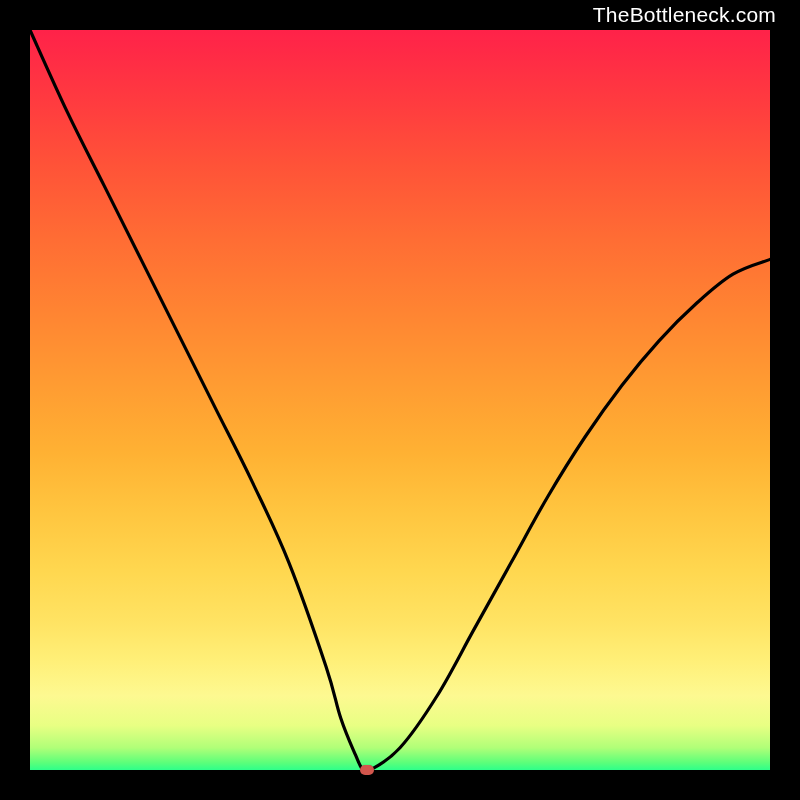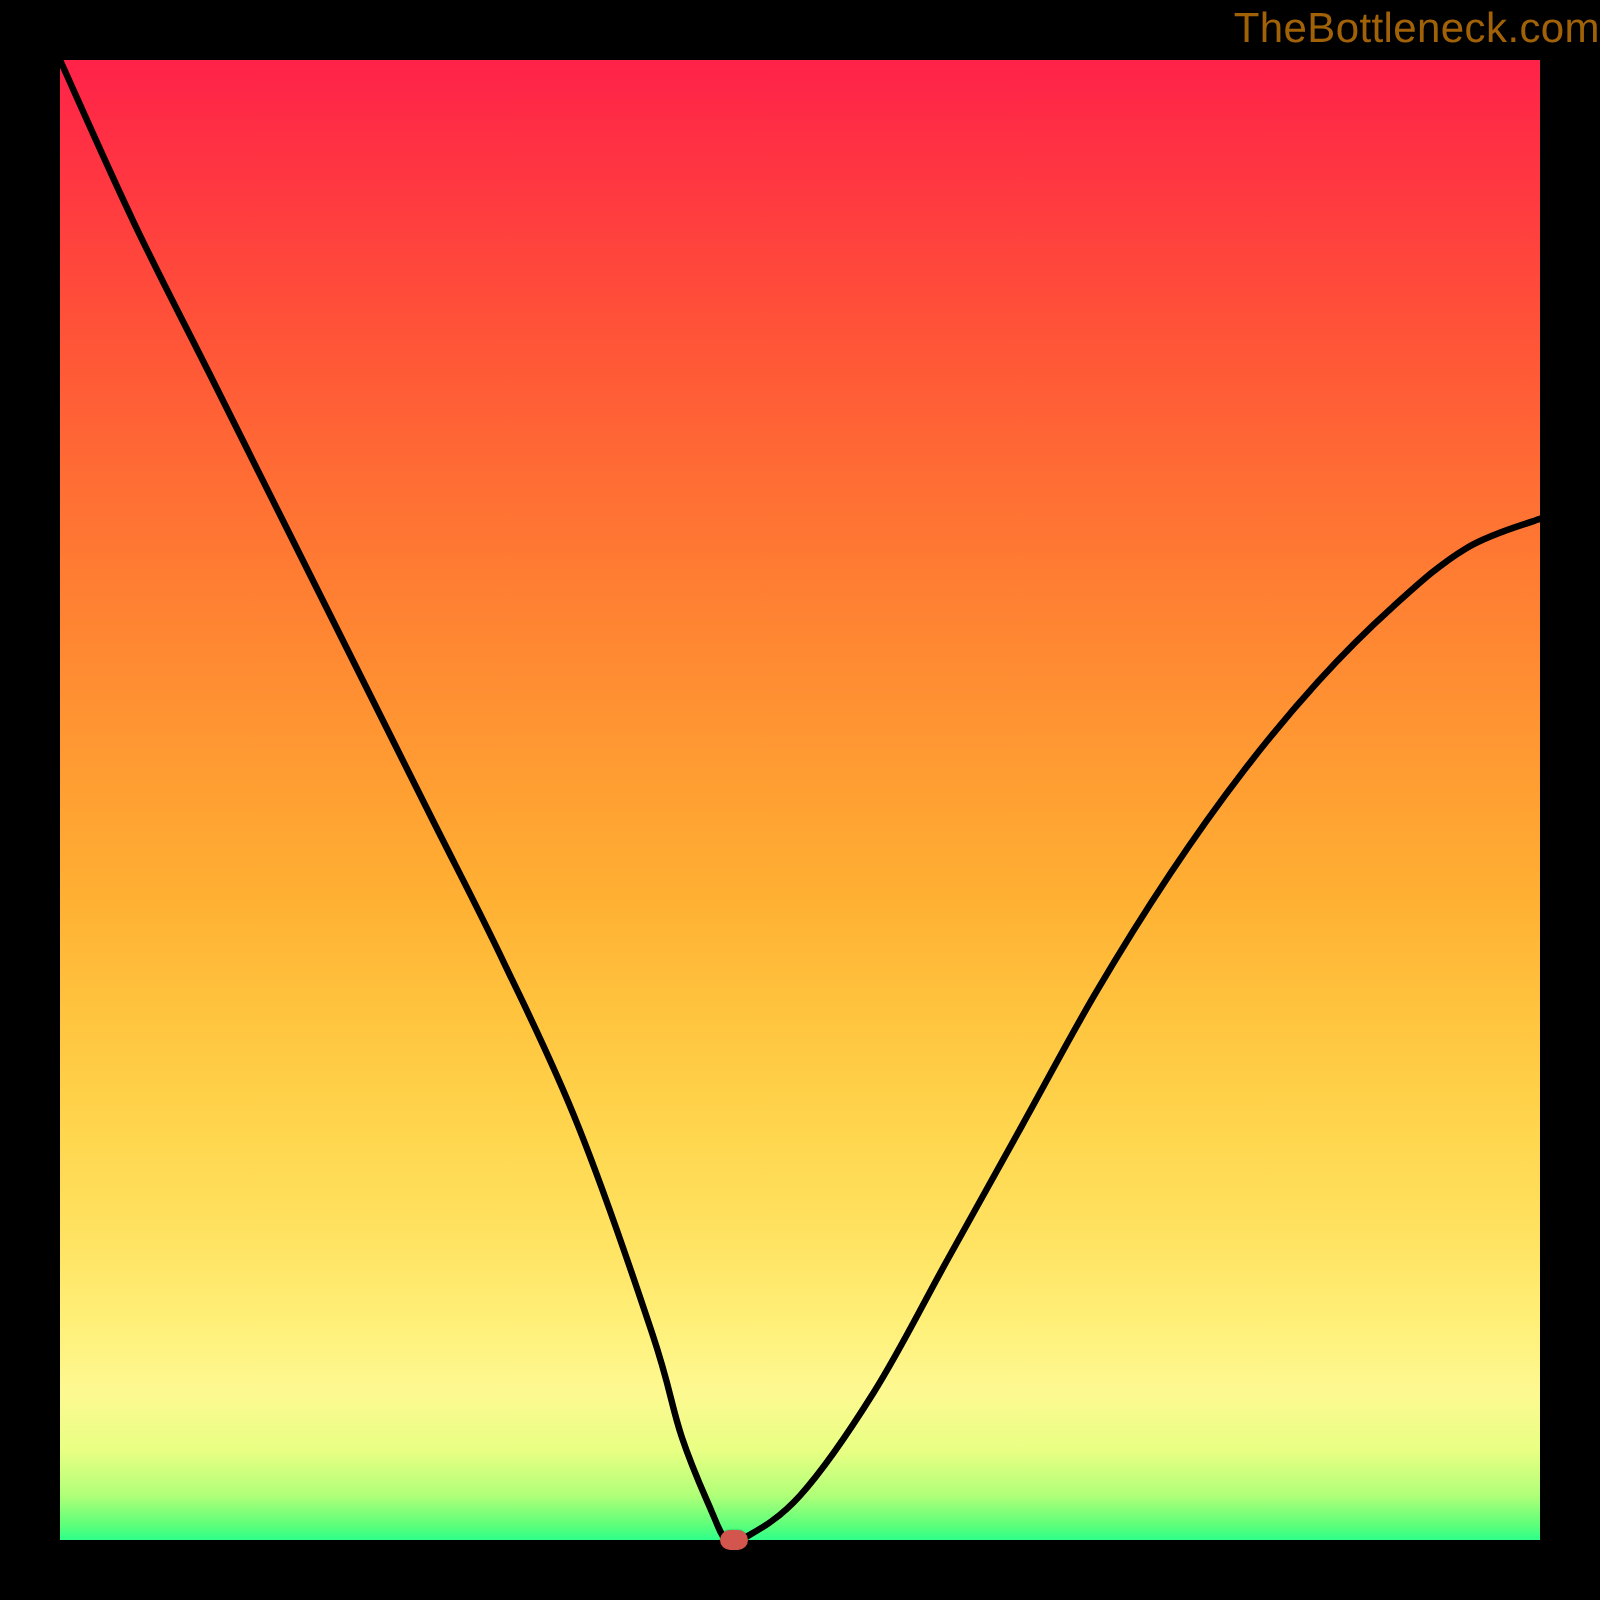--- a/index.html
+++ b/index.html
@@ -56,22 +56,22 @@
     width: 14px;
     height: 10px;
     border-radius: 5px;
     background: #d2564d;
     box-shadow: 0 0 1px rgba(0,0,0,0.4);
     transform: translate(-50%, -50%);
   }
   .branding {
     position: absolute;
     top: 3px;
-    right: 0;
-    color: #a16207;
+    right: 24px;
+    color: #ffffff;
     font: 500 21px "Arial", "Helvetica Neue", sans-serif;
     letter-spacing: 0.2px;
     user-select: none;
   }
 </style>
 </head>
 <body>
 
 <div class="frame">
 

